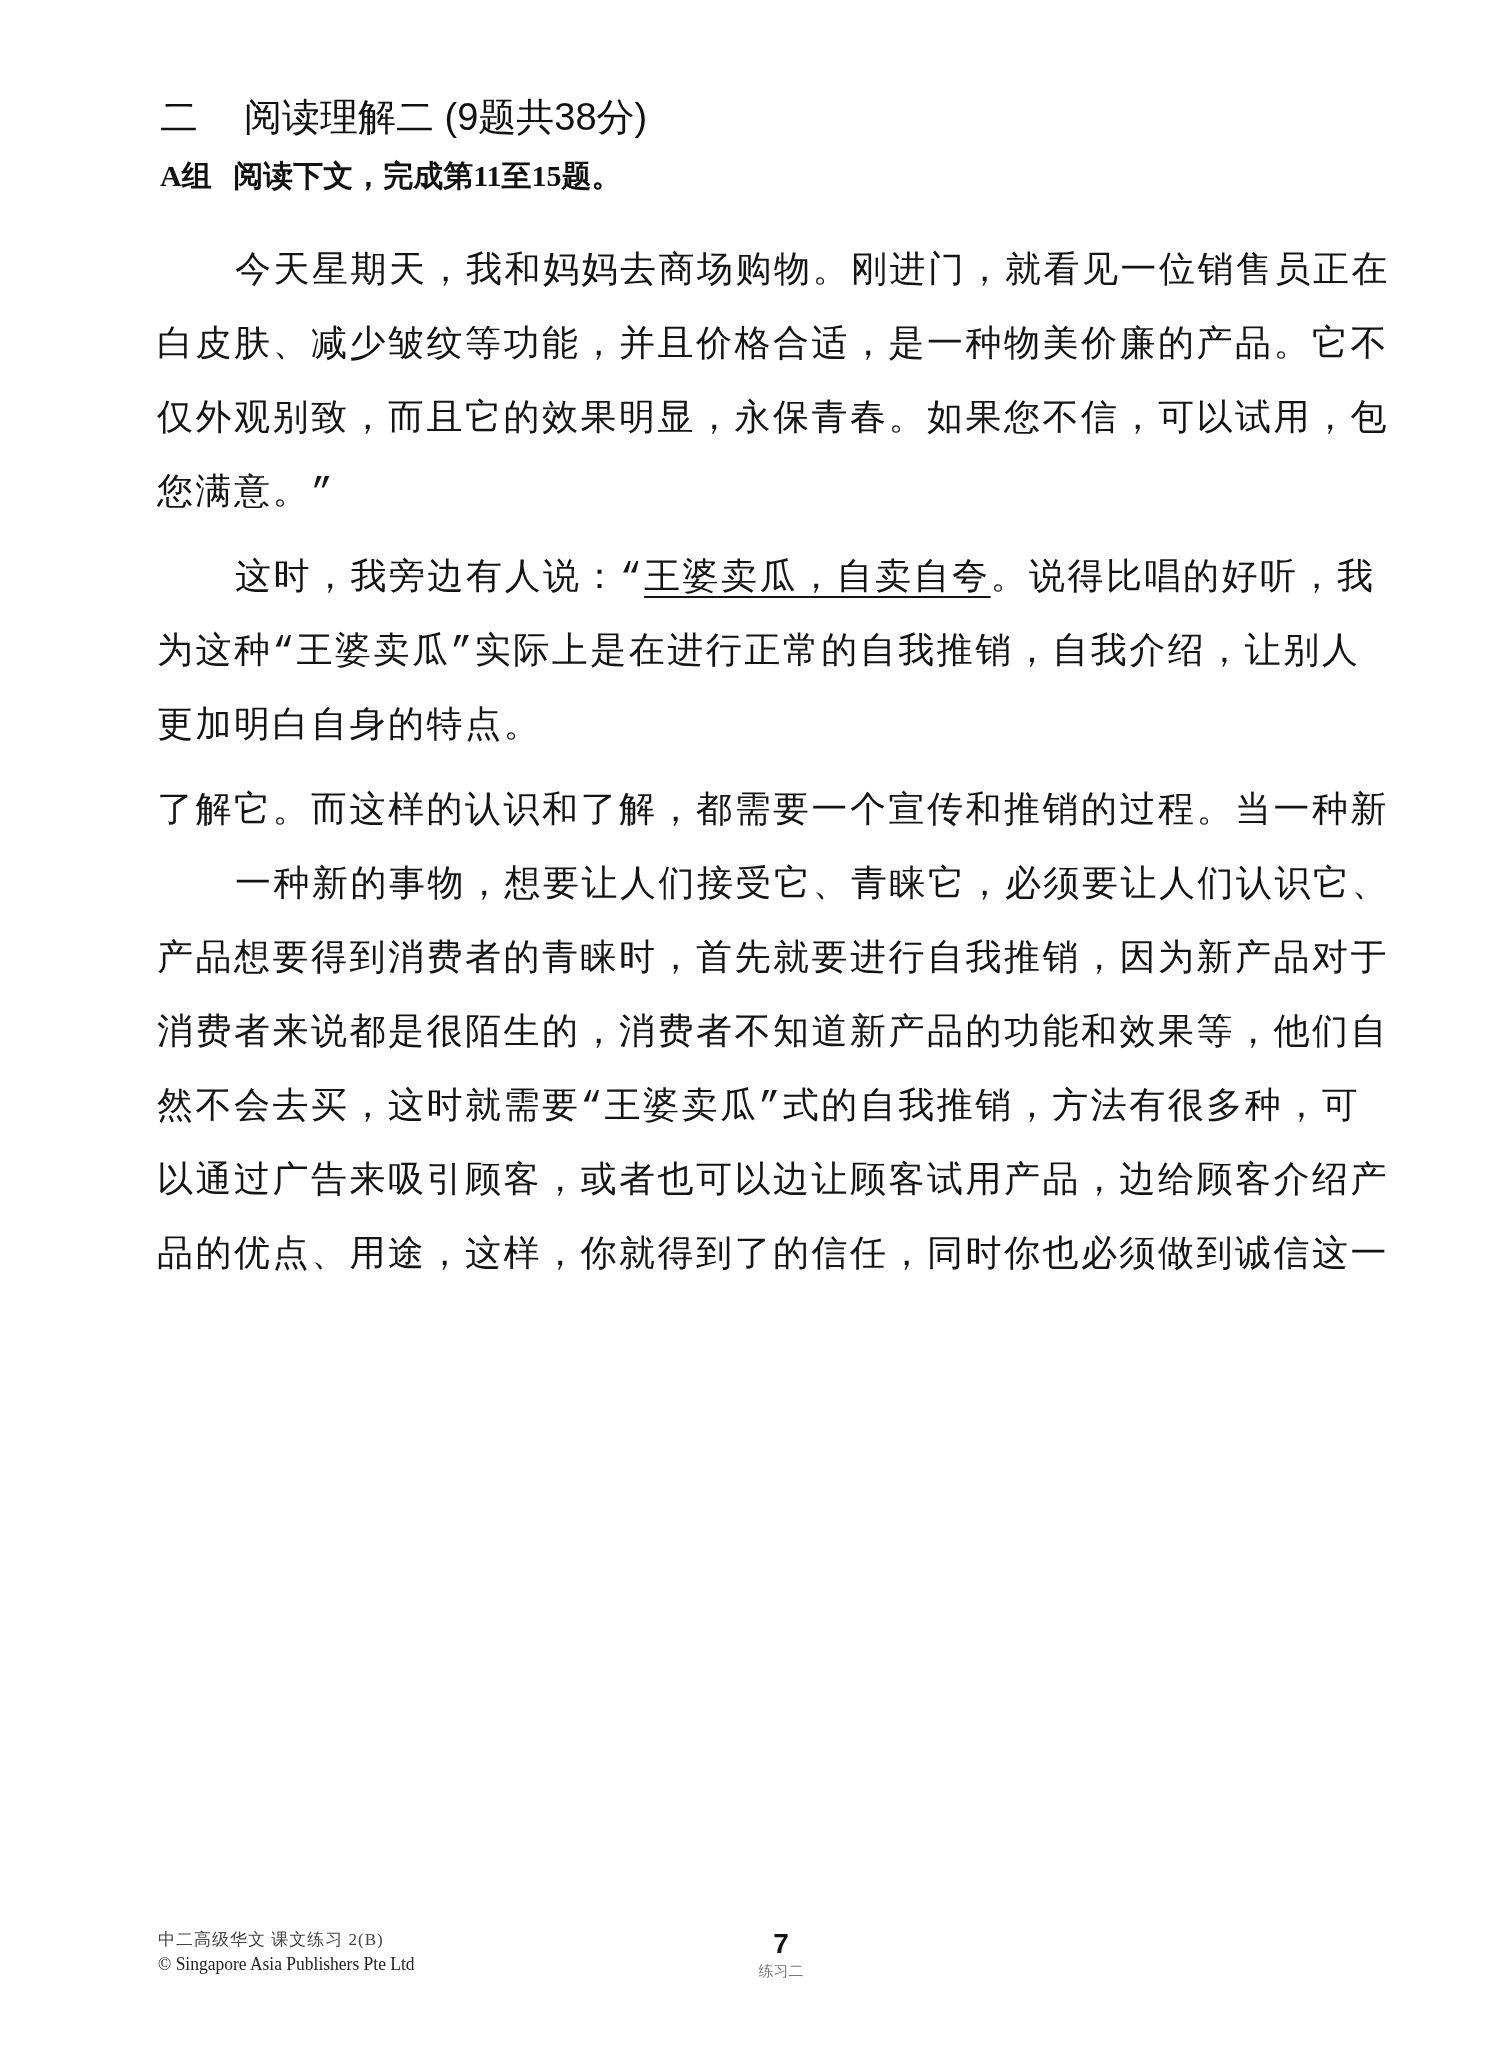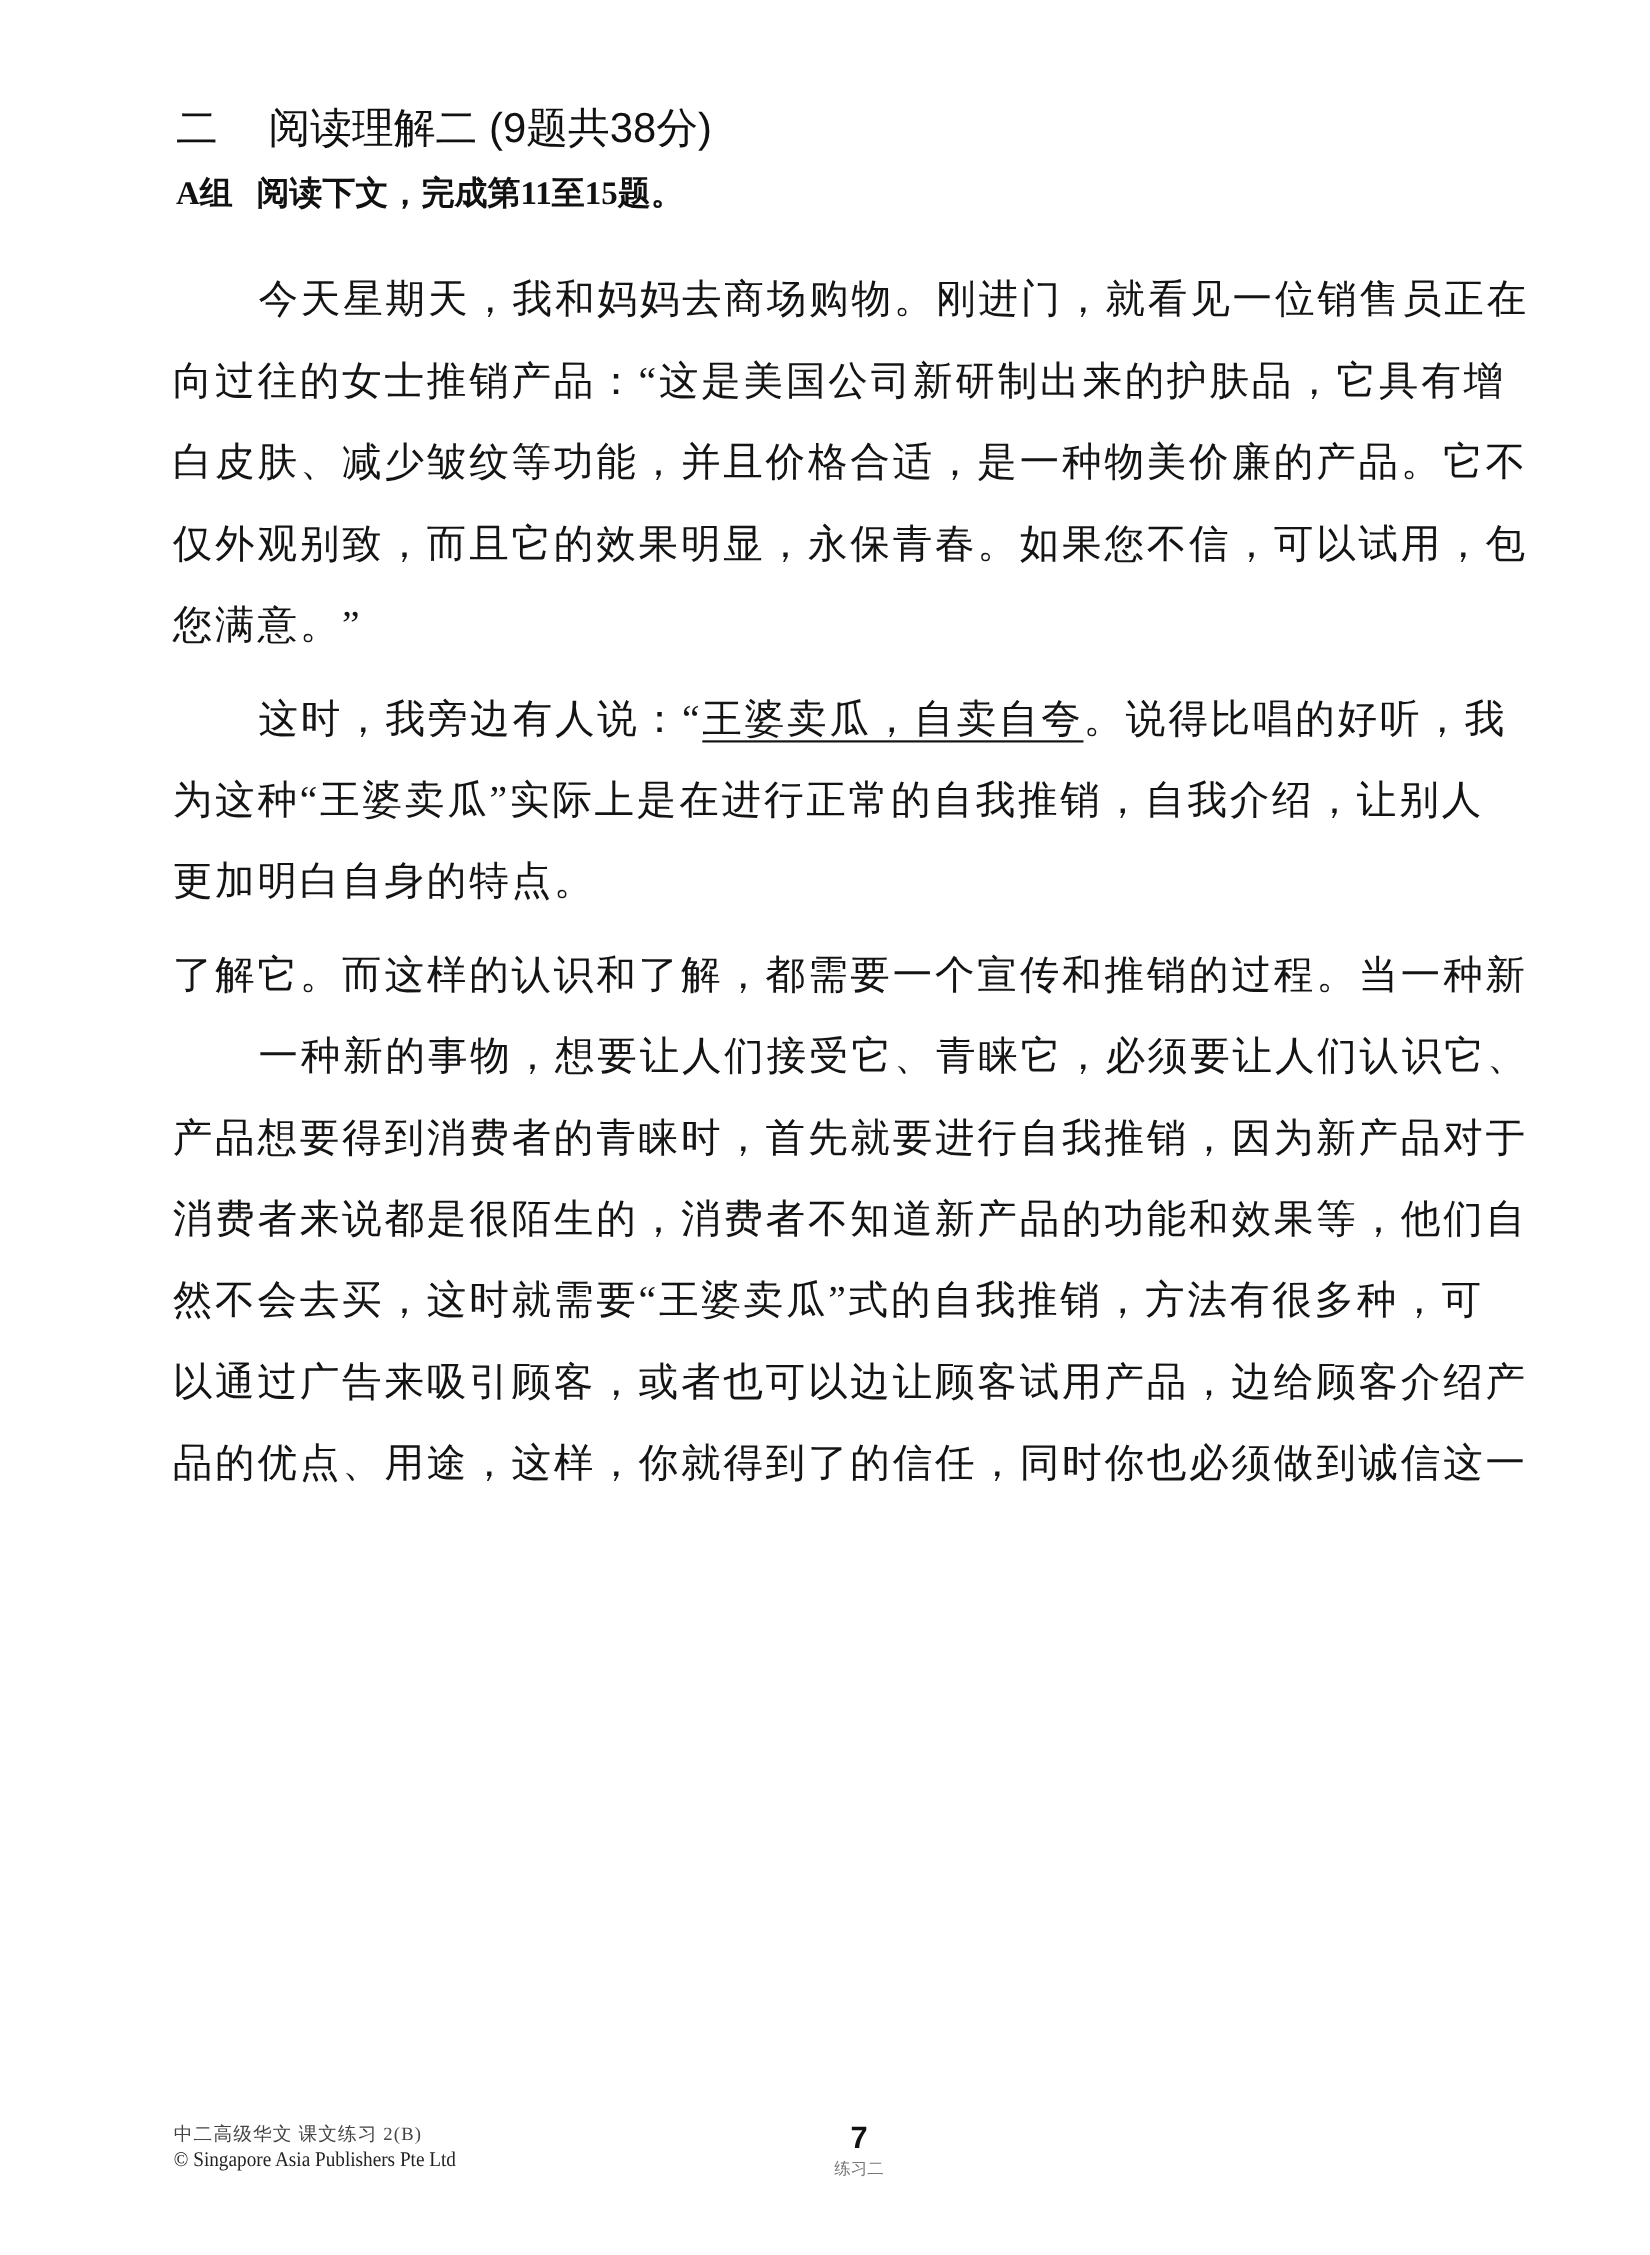--- a/index.html
+++ b/index.html
@@ -16,21 +16,21 @@
   .section-subtitle {
     position: absolute; left: 160px; top: 156px; height: 40px;
     font-family: Liberation Serif, serif;
     font-size: 30px; line-height: 40px; font-weight: bold; color: #111;
     white-space: nowrap;
   }
   .section-subtitle .grp { display: inline-block; margin-right: 14px; }
 
   .passage {
     position: absolute; left: 157px; top: 235px; width: 1250px;
-    font-family: Liberation Serif, serif;
+    font-family: Liberation Mono, monospace;
     font-size: 36px; color: #141414;
   }
   .para { margin: 0 0 11px 0; }
   .line {
     height: 74px; line-height: 74px; white-space: nowrap;
     letter-spacing: 2.5px; overflow: visible;
   }
   .line.indent { padding-left: 78px; }
   .underlined { text-decoration: underline; text-decoration-thickness: 2px; text-underline-offset: 8px; text-align: right; }
 
@@ -65,21 +65,20 @@
 
   <div class="section-subtitle">
     <span class="grp">A组</span>
     <span>阅读下文，完成第11至15题。</span>
   </div>
 
   <div class="passage">
 
     <div class="para">
       <div class="line indent">今天星期天，我和妈妈去商场购物。刚进门，就看见一位销售员正在</div>
-      <div class="line">向过往的女士推销产品：“这是美国公司新研制出来的护肤品，它具有增</div>
       <div class="line">白皮肤、减少皱纹等功能，并且价格合适，是一种物美价廉的产品。它不</div>
       <div class="line">仅外观别致，而且它的效果明显，永保青春。如果您不信，可以试用，包</div>
       <div class="line">您满意。”</div>
     </div>
 
     <div class="para">
       <div class="line indent"><span>这时，我旁边有人说：“</span><span class="underlined">王婆卖瓜，自卖自夸</span><span>。说得比唱的好听，我</span></div>
       <div class="line">为这种“王婆卖瓜”实际上是在进行正常的自我推销，自我介绍，让别人</div>
       <div class="line">更加明白自身的特点。</div>
     </div>

